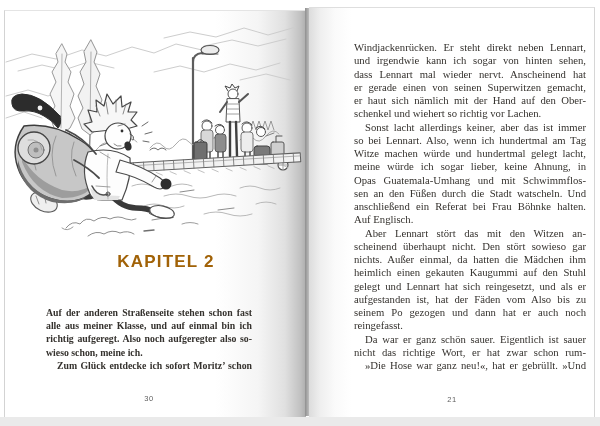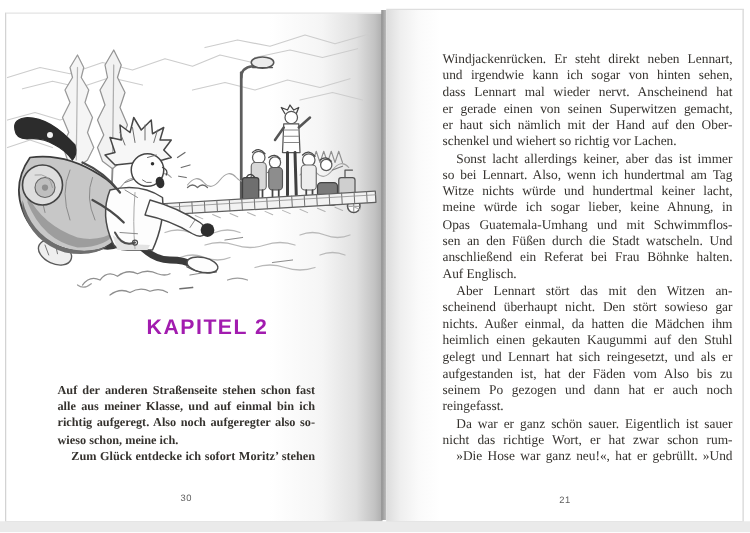--- a/index.html
+++ b/index.html
@@ -13,21 +13,21 @@
     background:linear-gradient(90deg,#8f8f8f,#bdbdbd);}
   #page-right{position:absolute;left:309px;top:7px;width:285px;height:409px;
     background:linear-gradient(90deg,#dcdcdc 0%,#efefef 4%,#fafafa 9%,#ffffff 15%);
     border-top:1px solid #dedede;border-right:1px solid #d6d6d6;border-bottom:1px solid #c9c9c9;}
   #below-book{position:absolute;left:0;top:417px;width:600px;height:9px;background:#eaeaea;}
   
   #illo{position:absolute;left:4px;top:10px;}
   
   #chapter-heading{position:absolute;left:63px;top:252px;width:206px;text-align:center;
     font-family:"Liberation Sans",sans-serif;font-weight:700;font-size:17px;letter-spacing:1.2px;
-    color:#a21caf;}
+    color:#a16207;}
   
   .body-text{position:absolute;color:#35322e;}
   #left-body{left:46px;top:306px;width:206px;font-size:9.8px;line-height:13.2px;font-weight:bold;}
   #right-body{left:354px;top:41px;width:232px;font-size:10.7px;line-height:13.25px;}
   .tline{text-align:justify;text-align-last:justify;white-space:normal;}
   .tline.lastline{text-align-last:left;}
   .tline.indent{text-indent:11px;}
   
   .page-num{position:absolute;font-family:"Liberation Sans",sans-serif;font-size:7.5px;
     letter-spacing:0.5px;color:#5e5e5e;text-align:center;}
@@ -187,33 +187,33 @@
     </g>
   </svg>
 
   <div id="chapter-heading">KAPITEL 2</div>
 
   <div id="left-body" class="body-text">
       <div class="tline">Auf der anderen Straßenseite stehen schon fast</div>
       <div class="tline">alle aus meiner Klasse, und auf einmal bin ich</div>
       <div class="tline">richtig aufgeregt. Also noch aufgeregter also so-</div>
       <div class="tline lastline">wieso schon, meine ich.</div>
-      <div class="tline indent">Zum Glück entdecke ich sofort Moritz’ stehen</div>
+      <div class="tline indent">Zum Glück entdecke ich sofort Moritz’ schon</div>
     </div>
 
   <div id="right-body" class="body-text">
       <div class="tline">Windjackenrücken. Er steht direkt neben Lennart,</div>
       <div class="tline">und irgendwie kann ich sogar von hinten sehen,</div>
       <div class="tline">dass Lennart mal wieder nervt. Anscheinend hat</div>
       <div class="tline">er gerade einen von seinen Superwitzen gemacht,</div>
       <div class="tline">er haut sich nämlich mit der Hand auf den Ober-</div>
       <div class="tline lastline">schenkel und wiehert so richtig vor Lachen.</div>
       <div class="tline indent">Sonst lacht allerdings keiner, aber das ist immer</div>
       <div class="tline">so bei Lennart. Also, wenn ich hundertmal am Tag</div>
-      <div class="tline">Witze nichts würde und hundertmal keiner lacht,</div>
+      <div class="tline">Witze machen würde und hundertmal gelegt lacht,</div>
       <div class="tline">meine würde ich sogar lieber, keine Ahnung, in</div>
       <div class="tline">Opas Guatemala-Umhang und mit Schwimmflos-</div>
       <div class="tline">sen an den Füßen durch die Stadt watscheln. Und</div>
       <div class="tline">anschließend ein Referat bei Frau Böhnke halten.</div>
       <div class="tline lastline">Auf Englisch.</div>
       <div class="tline indent">Aber Lennart stört das mit den Witzen an-</div>
       <div class="tline">scheinend überhaupt nicht. Den stört sowieso gar</div>
       <div class="tline">nichts. Außer einmal, da hatten die Mädchen ihm</div>
       <div class="tline">heimlich einen gekauten Kaugummi auf den Stuhl</div>
       <div class="tline">gelegt und Lennart hat sich reingesetzt, und als er</div>

